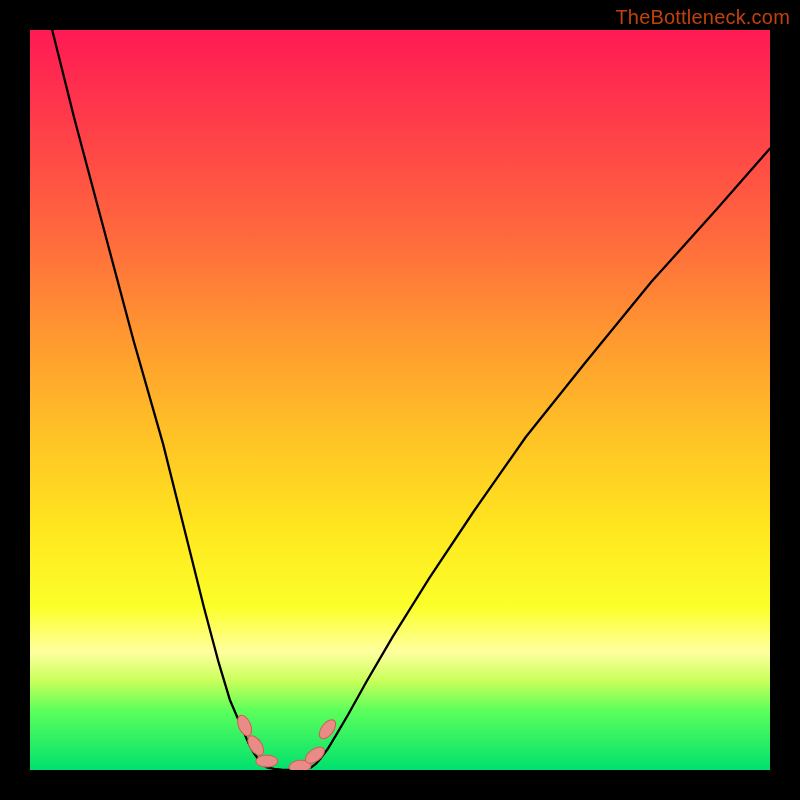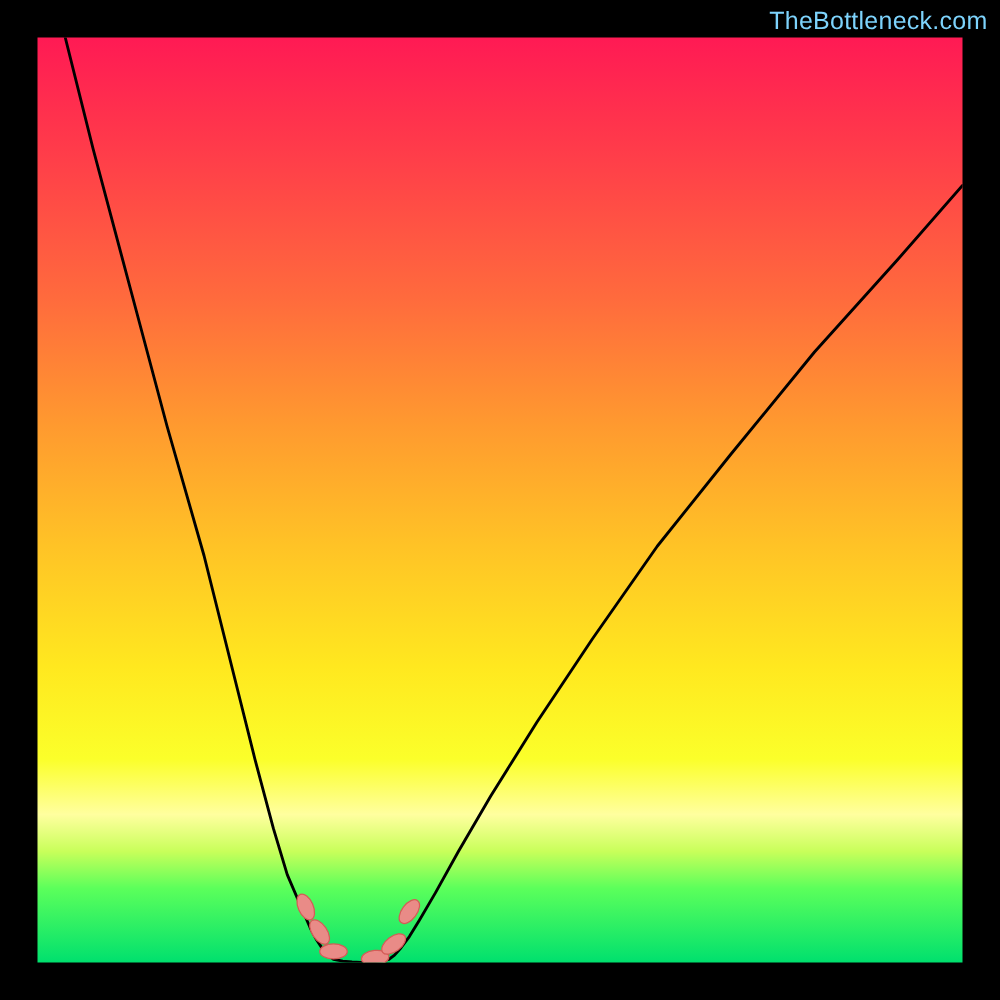--- a/index.html
+++ b/index.html
@@ -37,21 +37,21 @@
       #ffff9f 84%,
       #c8ff5a 88%,
       #5bff5b 92%,
       #00e06e 100%
     );
   }
   .watermark {
     position: absolute;
     top: 6px;
     right: 10px;
-    color: #7dd3fc;
+    color: #c2410c;
     font-size: 20px;
     letter-spacing: 0.2px;
     font-weight: 500;
   }
   svg.curves {
     position: absolute;
     left: 0;
     top: 0;
   }
 </style>

